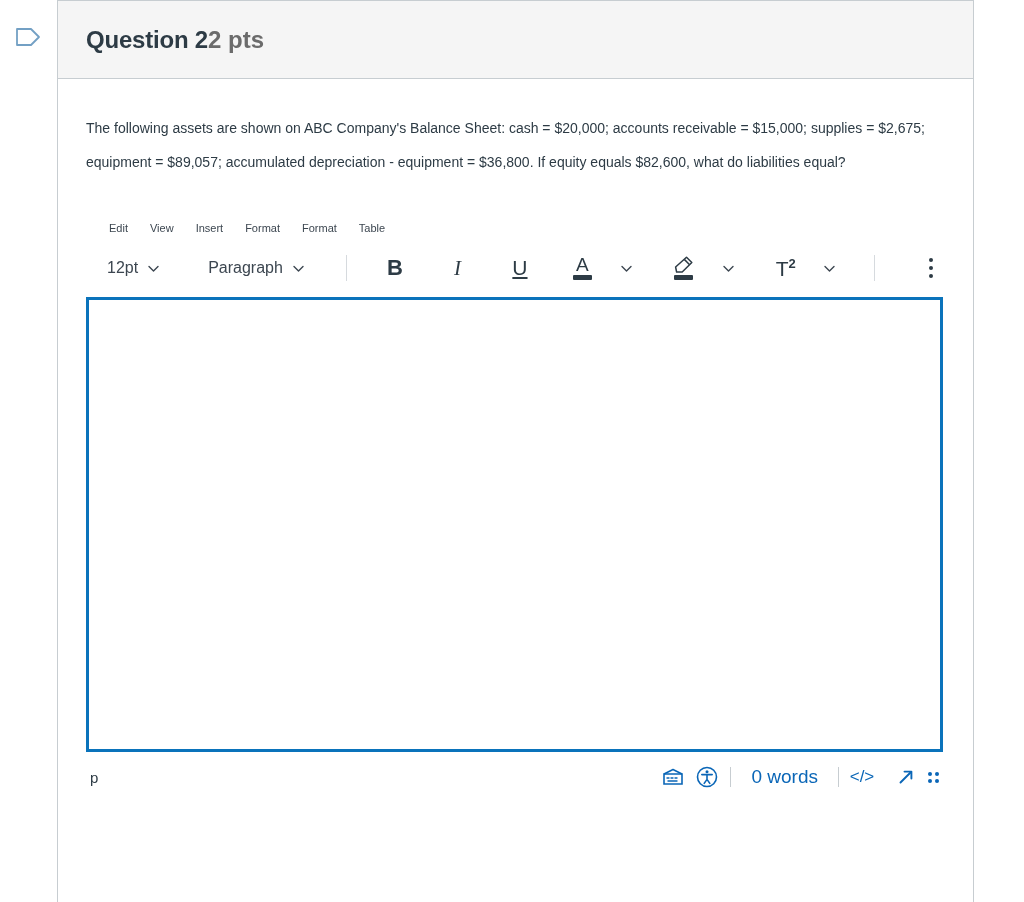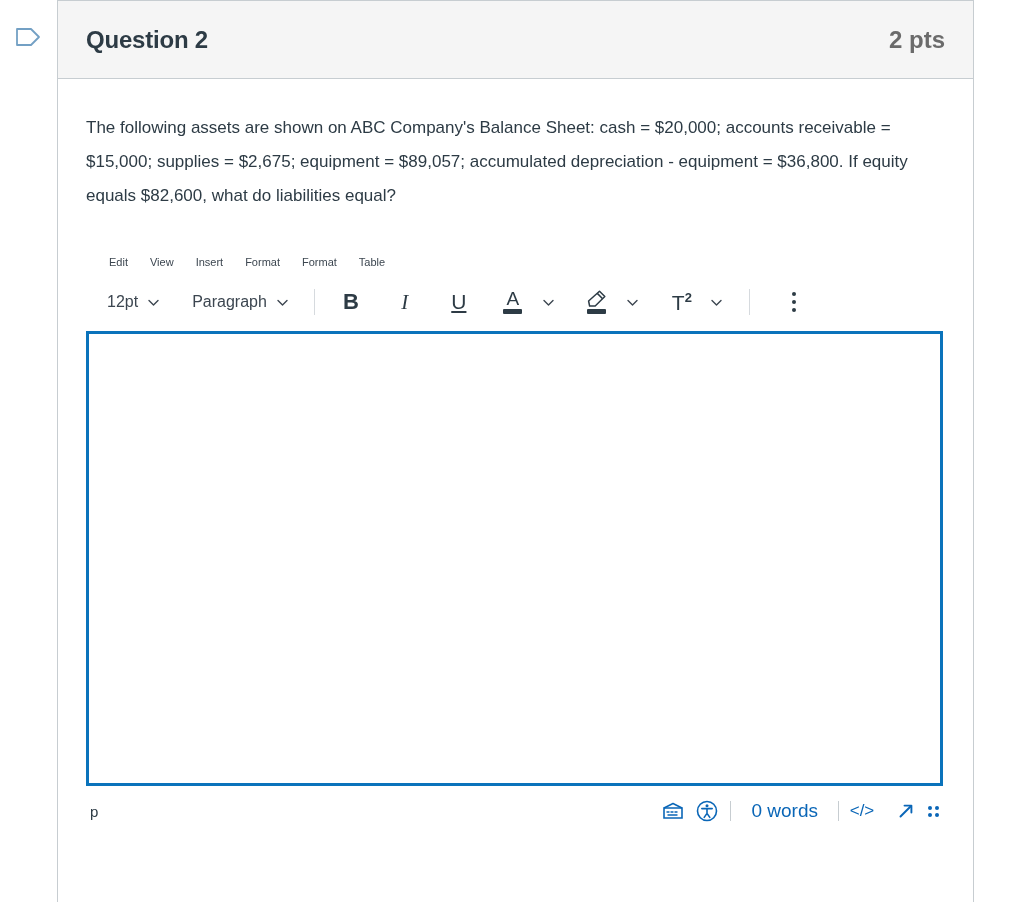--- a/index.html
+++ b/index.html
@@ -39,41 +39,40 @@
     border-right: 1px solid #c7cdd1;
     border-top: 1px solid #c7cdd1;
   }
 
   .q-header {
     height: 78px;
     background: #f5f5f5;
     border-bottom: 1px solid #c7cdd1;
     display: flex;
     align-items: center;
-    justify-content: space-between;
     padding: 0 28px 0 28px;
   }
   .q-title {
     font-size: 24px;
     font-weight: bold;
     color: #2d3b45;
     letter-spacing: -0.2px;
   }
   .q-points {
     font-size: 24px;
     font-weight: bold;
     color: #6b6b6b;
   }
 
   
   .q-body {
     padding: 32px 28px 0 28px;
   }
   .q-text {
-    font-size: 17px;
+    font-size: 14px;
     line-height: 34px;
     color: #2d3b45;
     max-width: 855px;
     margin: 0;
   }
 
   
   .editor-wrap {
     margin-top: 30px;
   }
@@ -91,21 +90,21 @@
     padding: 4px 11px;
     border-radius: 3px;
     cursor: pointer;
   }
 
   .toolbar {
     display: flex;
     align-items: center;
     height: 42px;
     padding-left: 12px;
-    gap: 0px;
+    gap: 16px;
   }
   .tb-select {
     display: flex;
     align-items: center;
     gap: 9px;
     font-size: 16px;
     color: #3c4650;
     padding: 5px 9px;
     border-radius: 3px;
     cursor: pointer;

